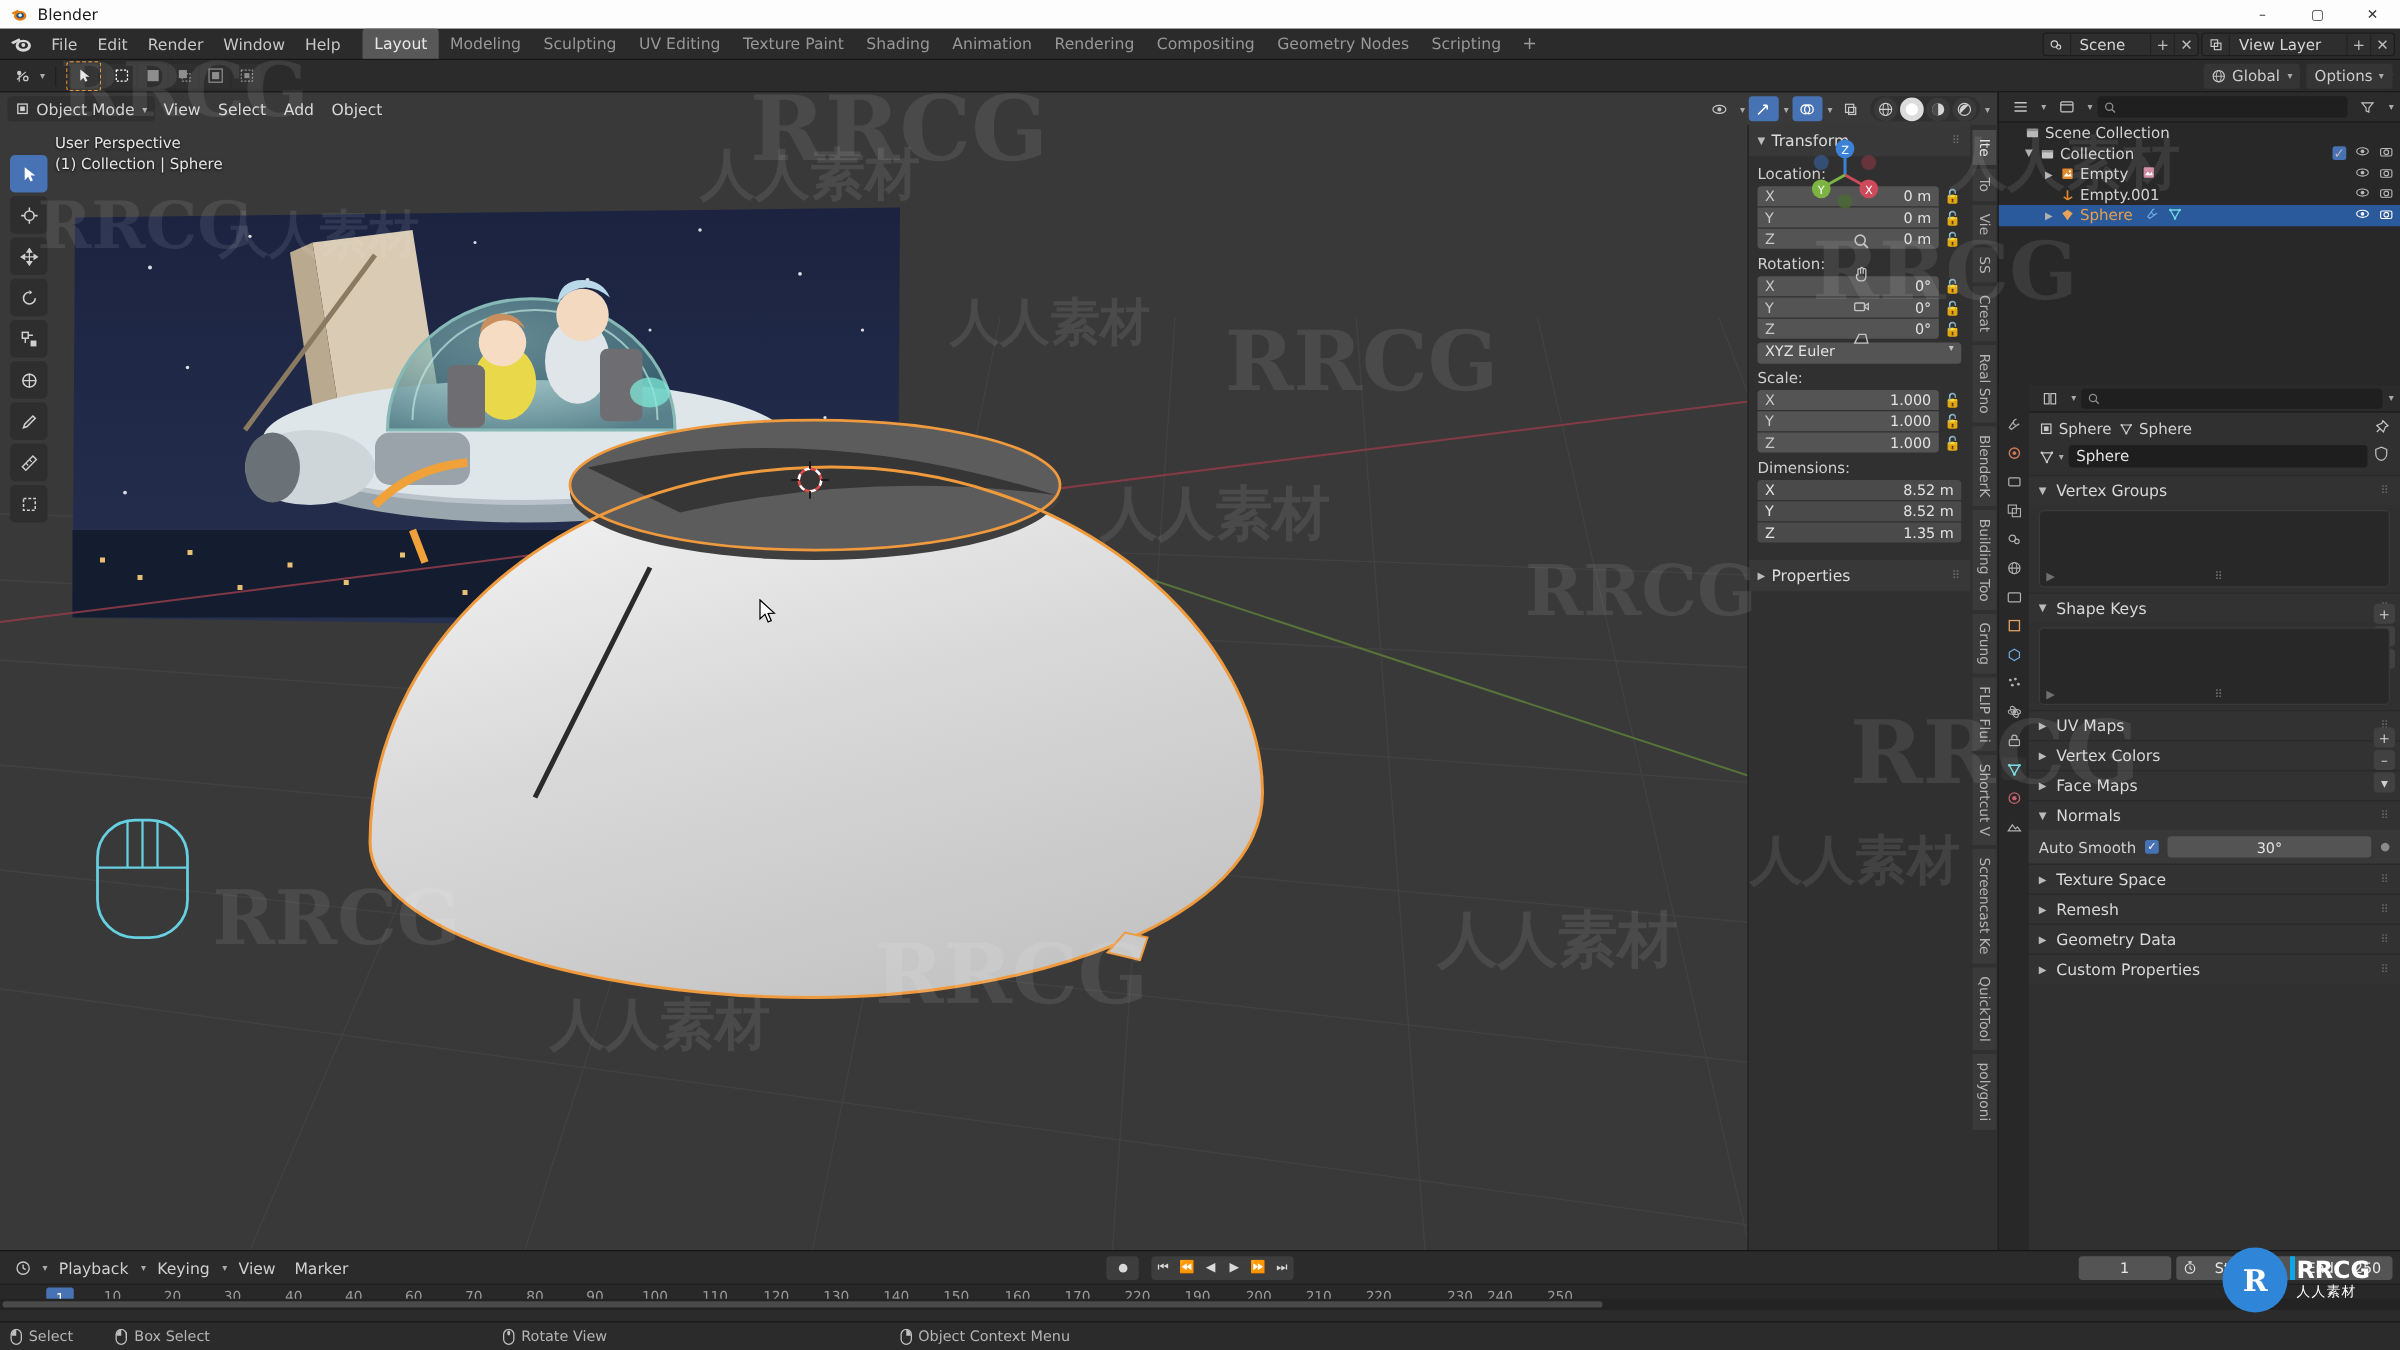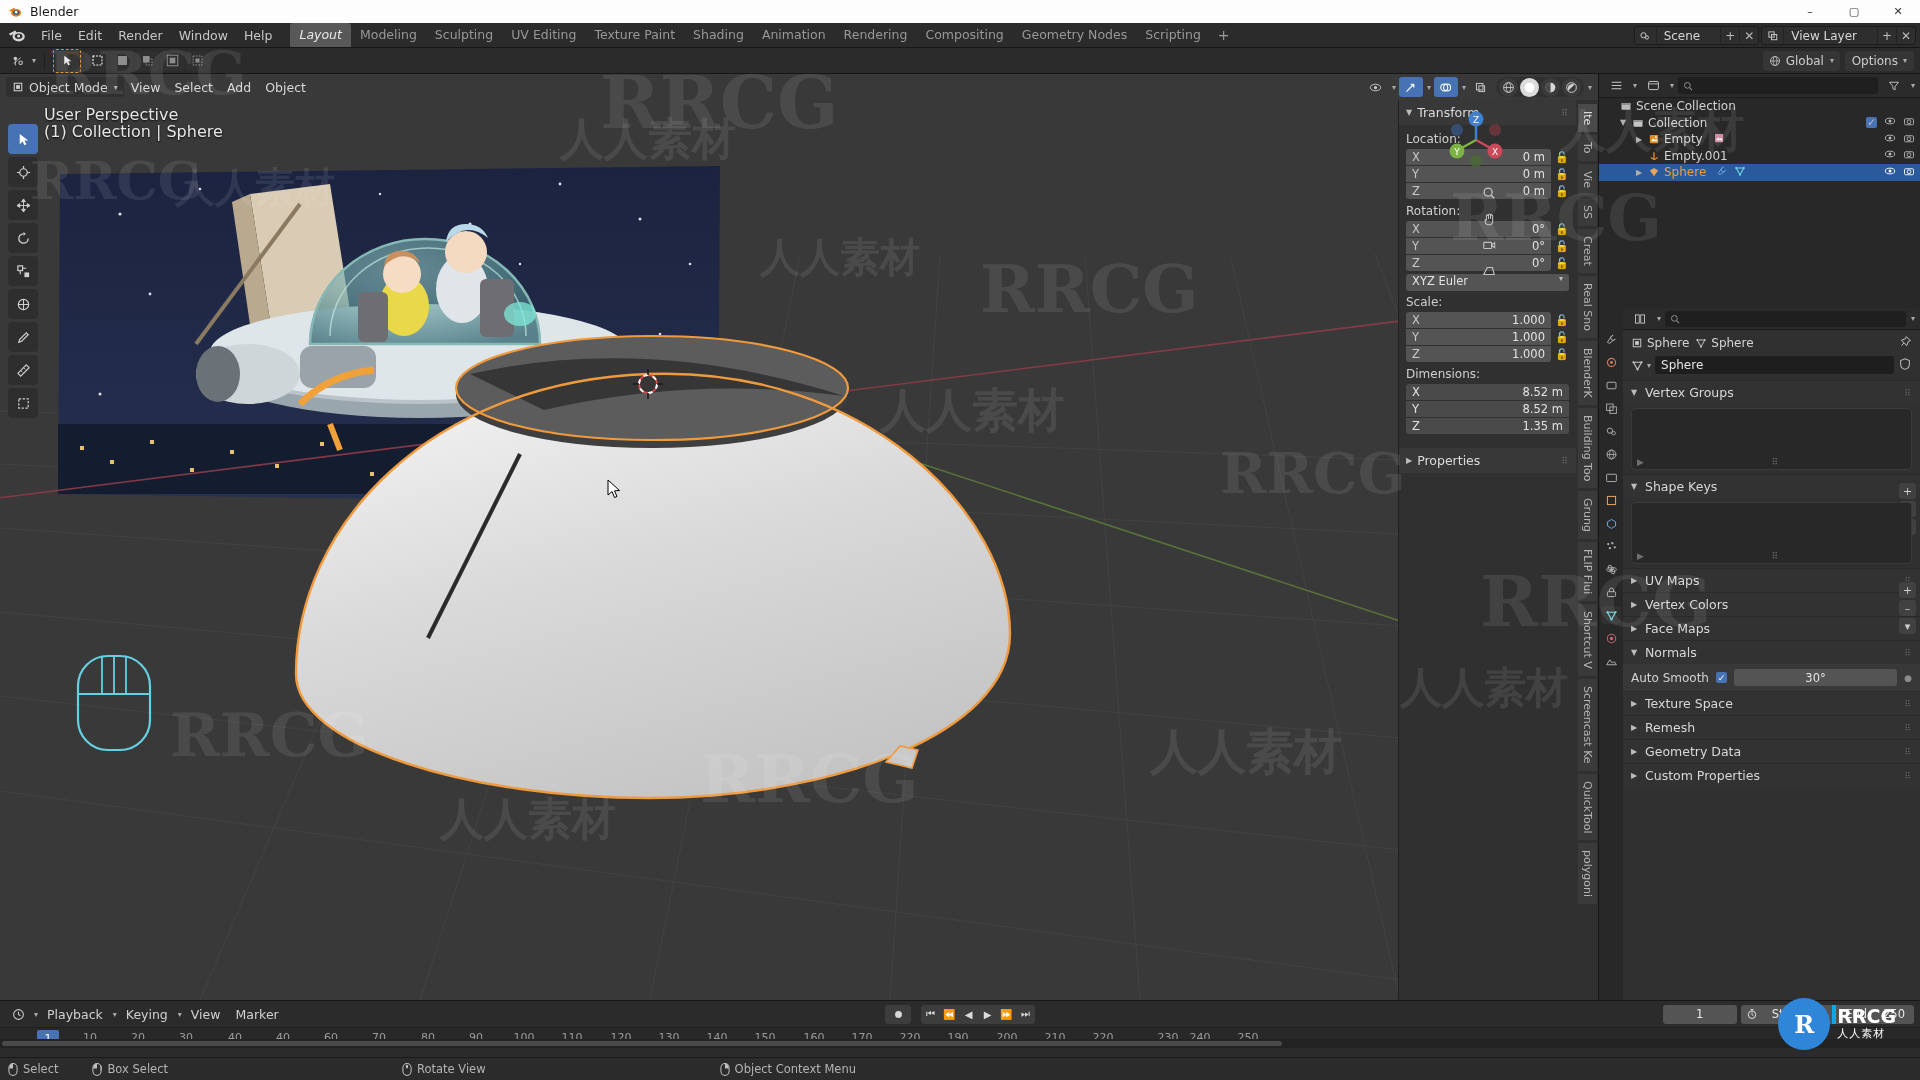--- a/index.html
+++ b/index.html
@@ -34,21 +34,21 @@
   .tb-logo { width: 20px; height: 18px; margin: 0 6px 0 3px; flex: none; }
   .menu-item {
     padding: 3px 8px; font-size: 12.5px; color: #c7c7c7;
     border-radius: 3px; white-space: nowrap;
   }
   .ws-tabs { display: flex; align-items: center; margin-left: 10px; }
   .ws-tab {
     padding: 4px 9px 5px; font-size: 12.5px; color: #989898;
     white-space: nowrap;
   }
-  .ws-tab.active { background: #585858; color: #e8e8e8; border-radius: 3px 3px 0 0; font-style: italic; }
+  .ws-tab.active { background: #585858; color: #e8e8e8; border-radius: 3px 3px 0 0; }
   .ws-plus { color: #9a9a9a; padding: 0 8px; font-size: 14px; }
   .topbar-right {
     position: absolute; right: 4px; top: 0; height: 25px;
     display: flex; align-items: center; gap: 2px;
   }
   .id-block {
     display: flex; align-items: center; background: #2e2e2e;
     border: 1px solid #1c1c1c; border-radius: 3px; height: 19px;
   }
   .id-icon {
@@ -115,21 +115,21 @@
     border-radius: 10px; height: 20px; padding: 0 2px;
   }
   .shade-ball {
     width: 19px; height: 19px; border-radius: 50%; margin: 0 1px;
     display: flex; align-items: center; justify-content: center; font-size: 10px;
   }
 
   .vp-canvas { position: absolute; inset: 0; overflow: hidden; }
   .vp-overlay-text {
     position: absolute; left: 44px; top: 32px; z-index: 15;
-    font-size: 16px; color: #e6e6e6; line-height: 17px;
+    font-size: 12px; color: #e6e6e6; line-height: 17px;
     text-shadow: 0 1px 2px rgba(0,0,0,.9);
   }
   .vp-toolbar {
     position: absolute; left: 8px; top: 50px; width: 30px; z-index: 15;
     display: flex; flex-direction: column; gap: 3px;
   }
   .vp-tool {
     width: 30px; height: 30px; background: #2c2c2ce0; border-radius: 4px;
     display: flex; align-items: center; justify-content: center; color: #d0d0d0;
   }

